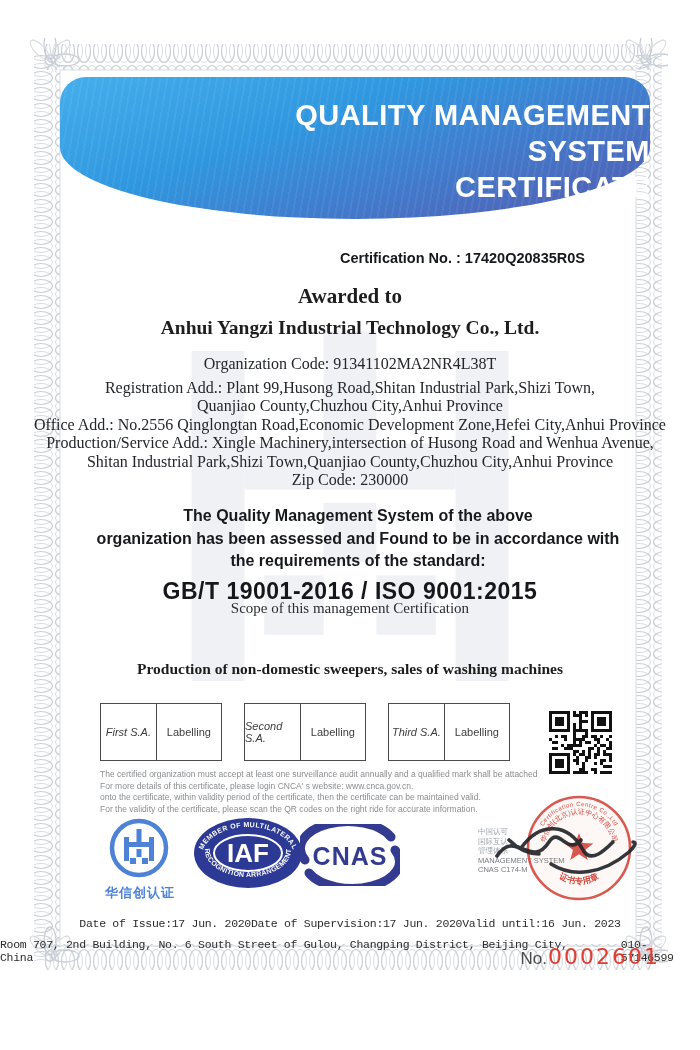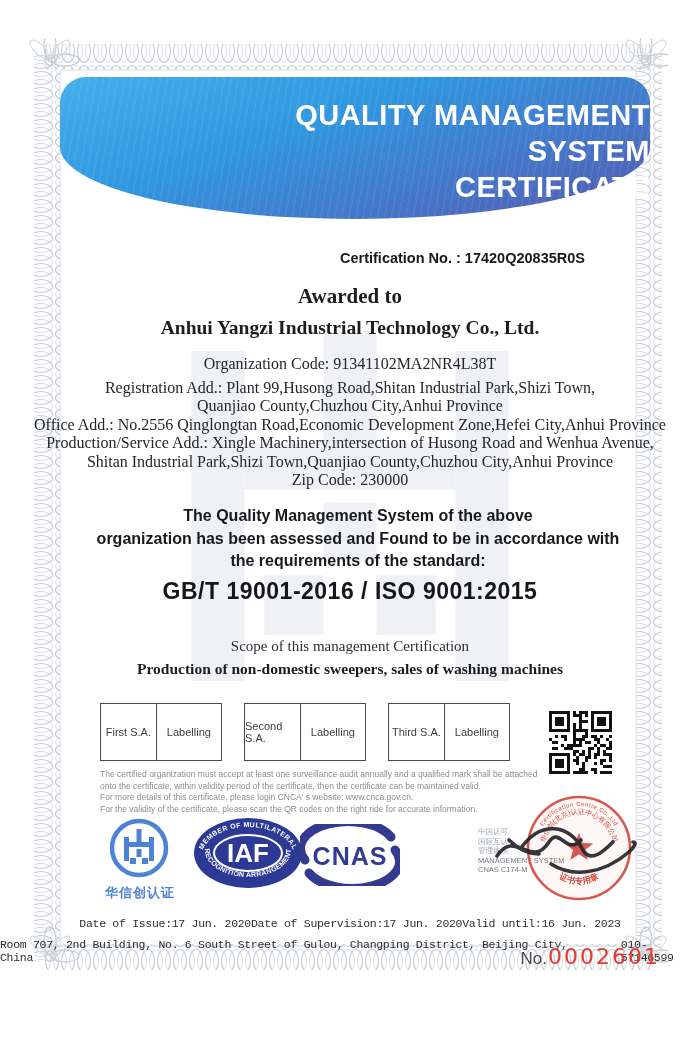--- a/index.html
+++ b/index.html
@@ -23,27 +23,27 @@
     font-family:"Liberation Sans",sans-serif;font-weight:700;font-size:14.5px;color:#15181c;z-index:2;}
   .awarded{left:0;top:284px;width:700px;text-align:center;font-weight:700;font-size:21px;z-index:2;}
   .company{left:0;top:317px;width:700px;text-align:center;font-weight:700;font-size:19.5px;z-index:2;white-space:nowrap;}
   .details{left:0;top:355px;width:700px;text-align:center;font-size:16px;line-height:18.5px;color:#23262b;z-index:2;}
   .details div{white-space:nowrap;}
   .details div:first-child{margin-bottom:5px;}
   .statement{left:8px;top:505px;width:700px;text-align:center;z-index:2;
     font-family:"Liberation Sans",sans-serif;font-weight:700;font-size:16px;line-height:22.5px;color:#17191d;}
   .standard{left:0;top:578px;width:700px;text-align:center;z-index:2;
     font-family:"Liberation Sans",sans-serif;font-weight:700;font-size:23px;letter-spacing:.5px;color:#15171b;}
-  .scope-label{left:0;top:638px;width:700px;text-align:center;font-size:15px;color:#2a2d33;z-index:2;}
+  .scope-label{left:0;top:600px;width:700px;text-align:center;font-size:15px;color:#2a2d33;z-index:2;}
   .scope-value{left:0;top:660px;width:700px;text-align:center;font-weight:700;font-size:15.5px;z-index:2;}
   .audit-table{left:100px;top:703px;width:410px;display:flex;gap:22px;z-index:2;}
   .audit-group{flex:1;display:flex;height:56px;border:1.5px solid #4c4c4c;background:#fff;}
   .audit-cell{display:flex;align-items:center;justify-content:center;
     font-family:"Liberation Sans",sans-serif;font-size:11px;color:#3d3d3d;}
-  .audit-cell.stage{flex:46;border-right:1.5px solid #4c4c4c;}
+  .audit-cell.stage{flex:46;border-right:1.5px solid #4c4c4c;font-style:italic;}
   .audit-cell.mark{flex:54;}
   .qr{left:549px;top:711px;width:63px;height:63px;z-index:2;background:#fff;}
   .fine-print{left:100px;top:769px;width:450px;z-index:2;
     font-family:"Liberation Sans",sans-serif;font-size:8.5px;line-height:11.5px;color:#8b8d90;}
   .logo-hxc{left:104px;top:816px;z-index:2;}
   .logo-hxc-caption{left:92px;top:884px;width:96px;text-align:center;z-index:2;
     font-family:"Liberation Sans",sans-serif;font-weight:700;font-size:13px;color:#4d82d6;letter-spacing:1px;}
   .logo-iaf{left:192px;top:816px;z-index:2;}
   .logo-cnas{left:300px;top:824px;z-index:2;}
   .accred{left:478px;top:827px;z-index:2;font-family:"Liberation Sans",sans-serif;}
@@ -279,22 +279,22 @@
         <rect x="45" y="3" width="15" height="15" fill="#fff"></rect>
         <rect x="48" y="6" width="9" height="9" fill="#111"></rect>
         <rect x="0" y="42" width="21" height="21" fill="#111"></rect>
         <rect x="3" y="45" width="15" height="15" fill="#fff"></rect>
         <rect x="6" y="48" width="9" height="9" fill="#111"></rect>
       </svg>
   </div>
 
   <div class="abs fine-print">
     <div>The certified organization must accept at least one surveillance audit annually and a qualified mark shall be attached</div>
+    <div>For more details of this certificate, please login CNCA' s website: www.cnca.gov.cn.</div>
     <div>onto the certificate, within validity period of the certificate, then the certificate can be maintained valid.</div>
-    <div>For more details of this certificate, please login CNCA' s website: www.cnca.gov.cn.</div>
     <div>For the validity of the certificate, please scan the QR codes on the right ride for accurate information.</div>
   </div>
 
   <svg class="abs logo-hxc" width="70" height="68" viewBox="0 0 70 68">
     <circle cx="35" cy="32" r="27" fill="none" stroke="#4d82d6" stroke-width="4.5"></circle>
     <g fill="#4d82d6">
       <rect x="20" y="21" width="5" height="24"></rect>
       <rect x="45" y="21" width="5" height="24"></rect>
       <rect x="32.5" y="13" width="5" height="13"></rect>
       <rect x="24" y="26" width="22" height="5"></rect>

